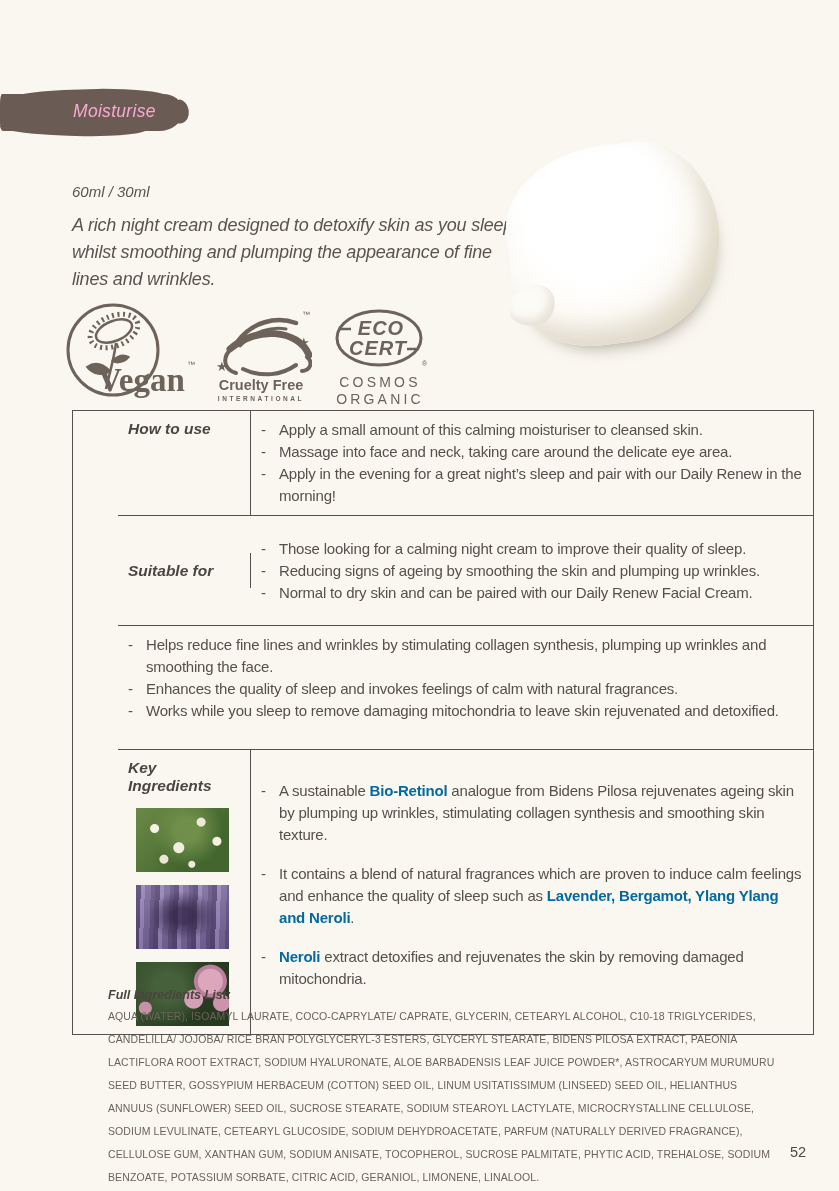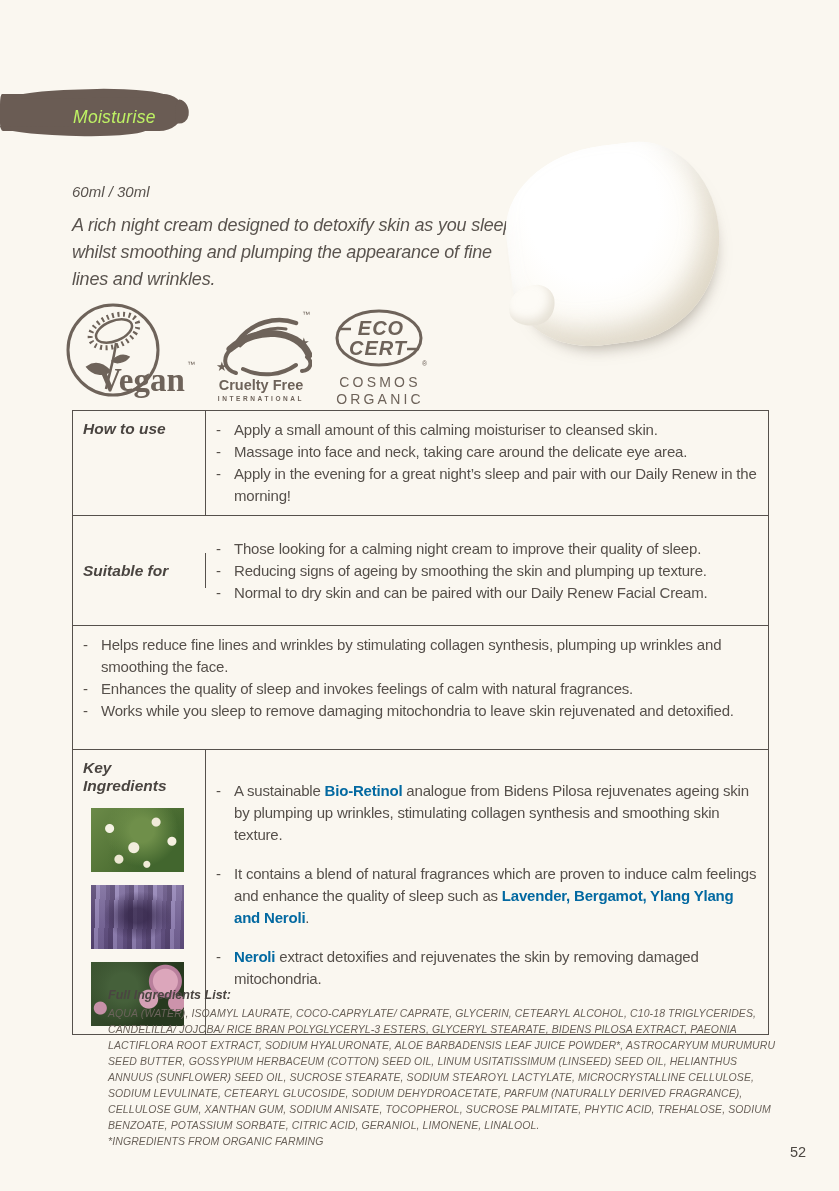--- a/index.html
+++ b/index.html
@@ -24,21 +24,21 @@
     content:"";position:absolute;left:0;bottom:-5px;width:148px;height:9px;
     background:inherit;border-radius:0 0 45% 60% / 0 0 100% 100%;
     transform:rotate(0.8deg);
   }
   .badge-tip{
     position:absolute;right:-6px;top:6px;width:14px;height:24px;
     background:inherit;border-radius:20% 80% 70% 30%/30% 60% 40% 70%;
     transform:rotate(8deg);
   }
   .badge-label{
-    position:absolute;left:73px;top:13px;color:#bef264;
+    position:absolute;left:73px;top:7px;color:#f9a8d4;
     font-style:italic;font-size:17.5px;letter-spacing:0.3px;
   }
 
   
   .title{
     position:absolute;left:72px;top:151px;
     font-size:26px;font-weight:bold;letter-spacing:0.3px;color:#4a4541;
   }
   .sizes{
     position:absolute;left:72px;top:183px;
@@ -71,20 +71,21 @@
   .logos svg{display:block;}
   .logo{color:#6e635a;}
   .logo-vegan{width:130px;height:100px;}
   .logo-bunny{width:102px;height:100px;margin-left:14px;margin-top:4px;}
   .logo-ecocert{width:94px;height:100px;margin-left:22px;margin-top:8px;}
 
   
   .info-table{
     position:absolute;left:72px;top:410px;width:695px;
     border:1px solid #56514c;
+    padding-left:45px;
   }
   .t-row{display:flex;}
   .t-row + .t-row{border-top:1px solid #56514c;}
   .t-label{
     width:133px;flex:0 0 133px;border-right:1px solid #56514c;
     padding:9px 6px 8px 10px;box-sizing:border-box;
   }
   .t-label-text{
     font-style:italic;font-weight:bold;font-size:15.5px;color:#4a4541;
   }
@@ -128,21 +129,21 @@
       linear-gradient(120deg,#3c5531,#27391f 70%);
   }
 
   
   .full-ingredients{position:absolute;left:84px;top:988px;width:676px;margin-left:24px;}
   .fi-heading{
     font-style:italic;font-weight:bold;font-size:12.5px;color:#4a4541;
     margin-bottom:3px;
   }
   .fi-list,.fi-footnote{
-    font-style:italic;font-size:10.5px;line-height:16px;
+    font-size:10.5px;line-height:23px;
     letter-spacing:0.1px;color:#6b635b;
   }
 
   
   .page-number{
     position:absolute;left:790px;top:1144px;
     font-size:14.5px;color:#4c4742;
   }
 </style>
 </head>
@@ -231,21 +232,21 @@
         <div class="t-label">
           <div class="t-label-text">Suitable for</div>
         </div>
         <div class="t-content">
           <div class="bullet">
             <span class="dash">-</span>
             <span class="btext"><span>Those looking for a calming night cream to improve their quality of sleep.</span></span>
           </div>
           <div class="bullet">
             <span class="dash">-</span>
-            <span class="btext"><span>Reducing signs of ageing by smoothing the skin and plumping up texture.</span></span>
+            <span class="btext"><span>Reducing signs of ageing by smoothing the skin and plumping up wrinkles.</span></span>
           </div>
           <div class="bullet">
             <span class="dash">-</span>
             <span class="btext"><span>Normal to dry skin and can be paired with our Daily Renew Facial Cream.</span></span>
           </div>
         </div>
       </div>
       <div class="t-row" style="min-height: 123px;">
         <div class="t-content">
           <div class="bullet">

